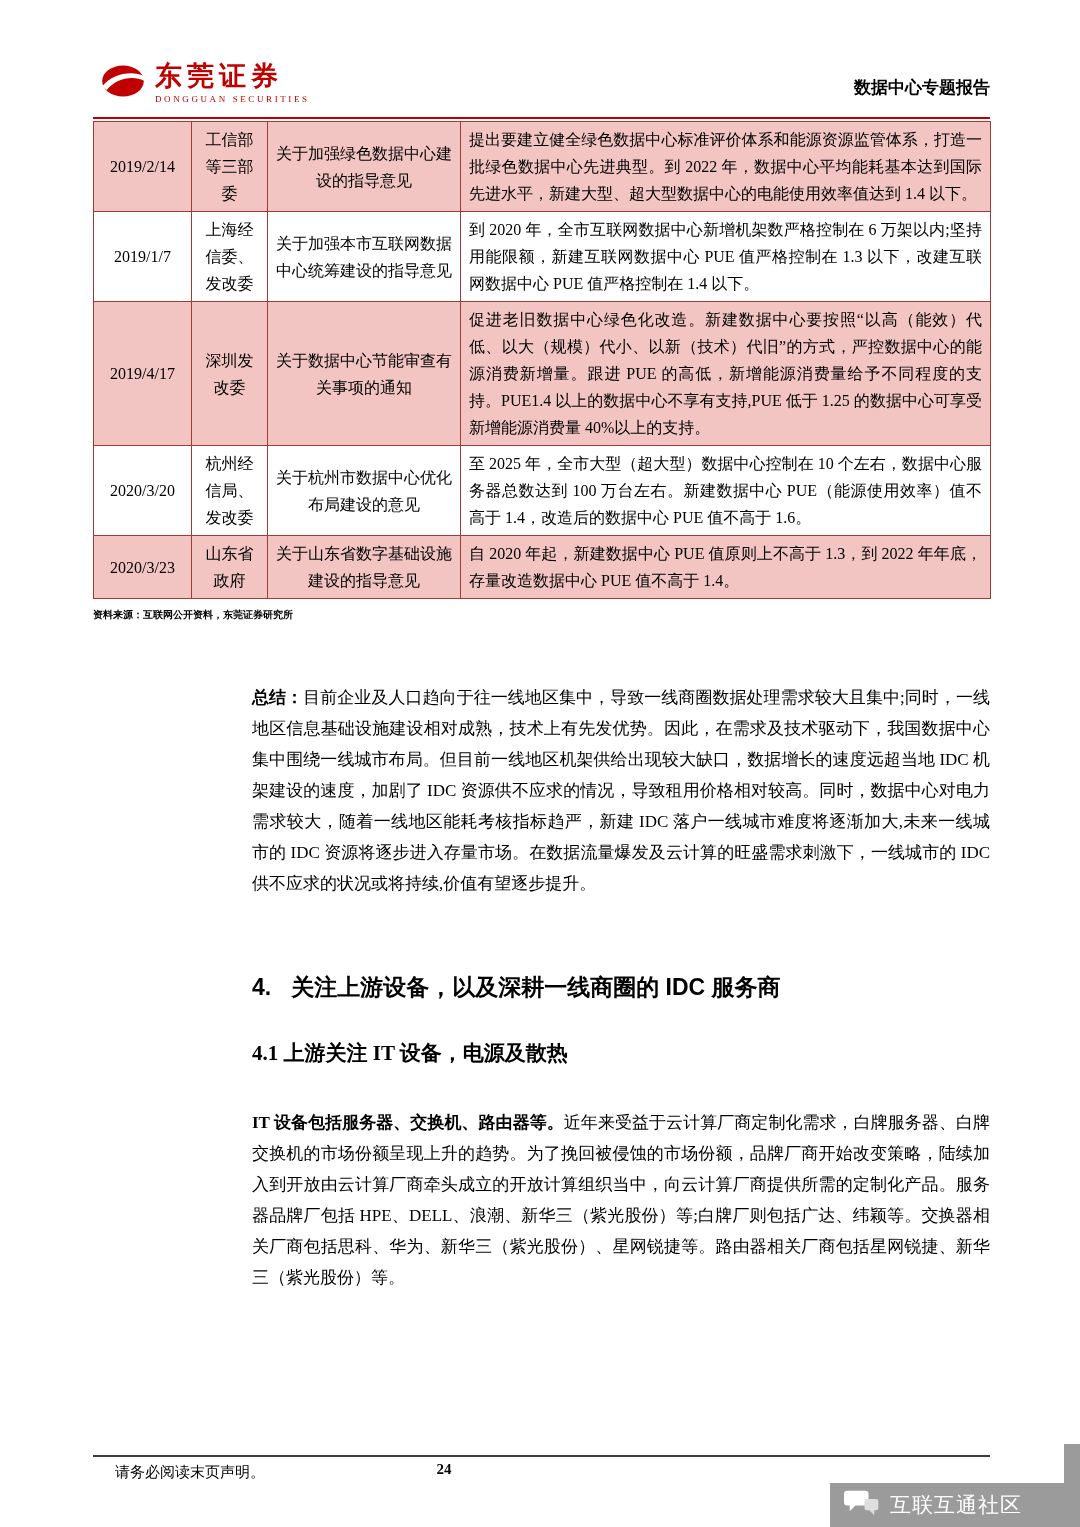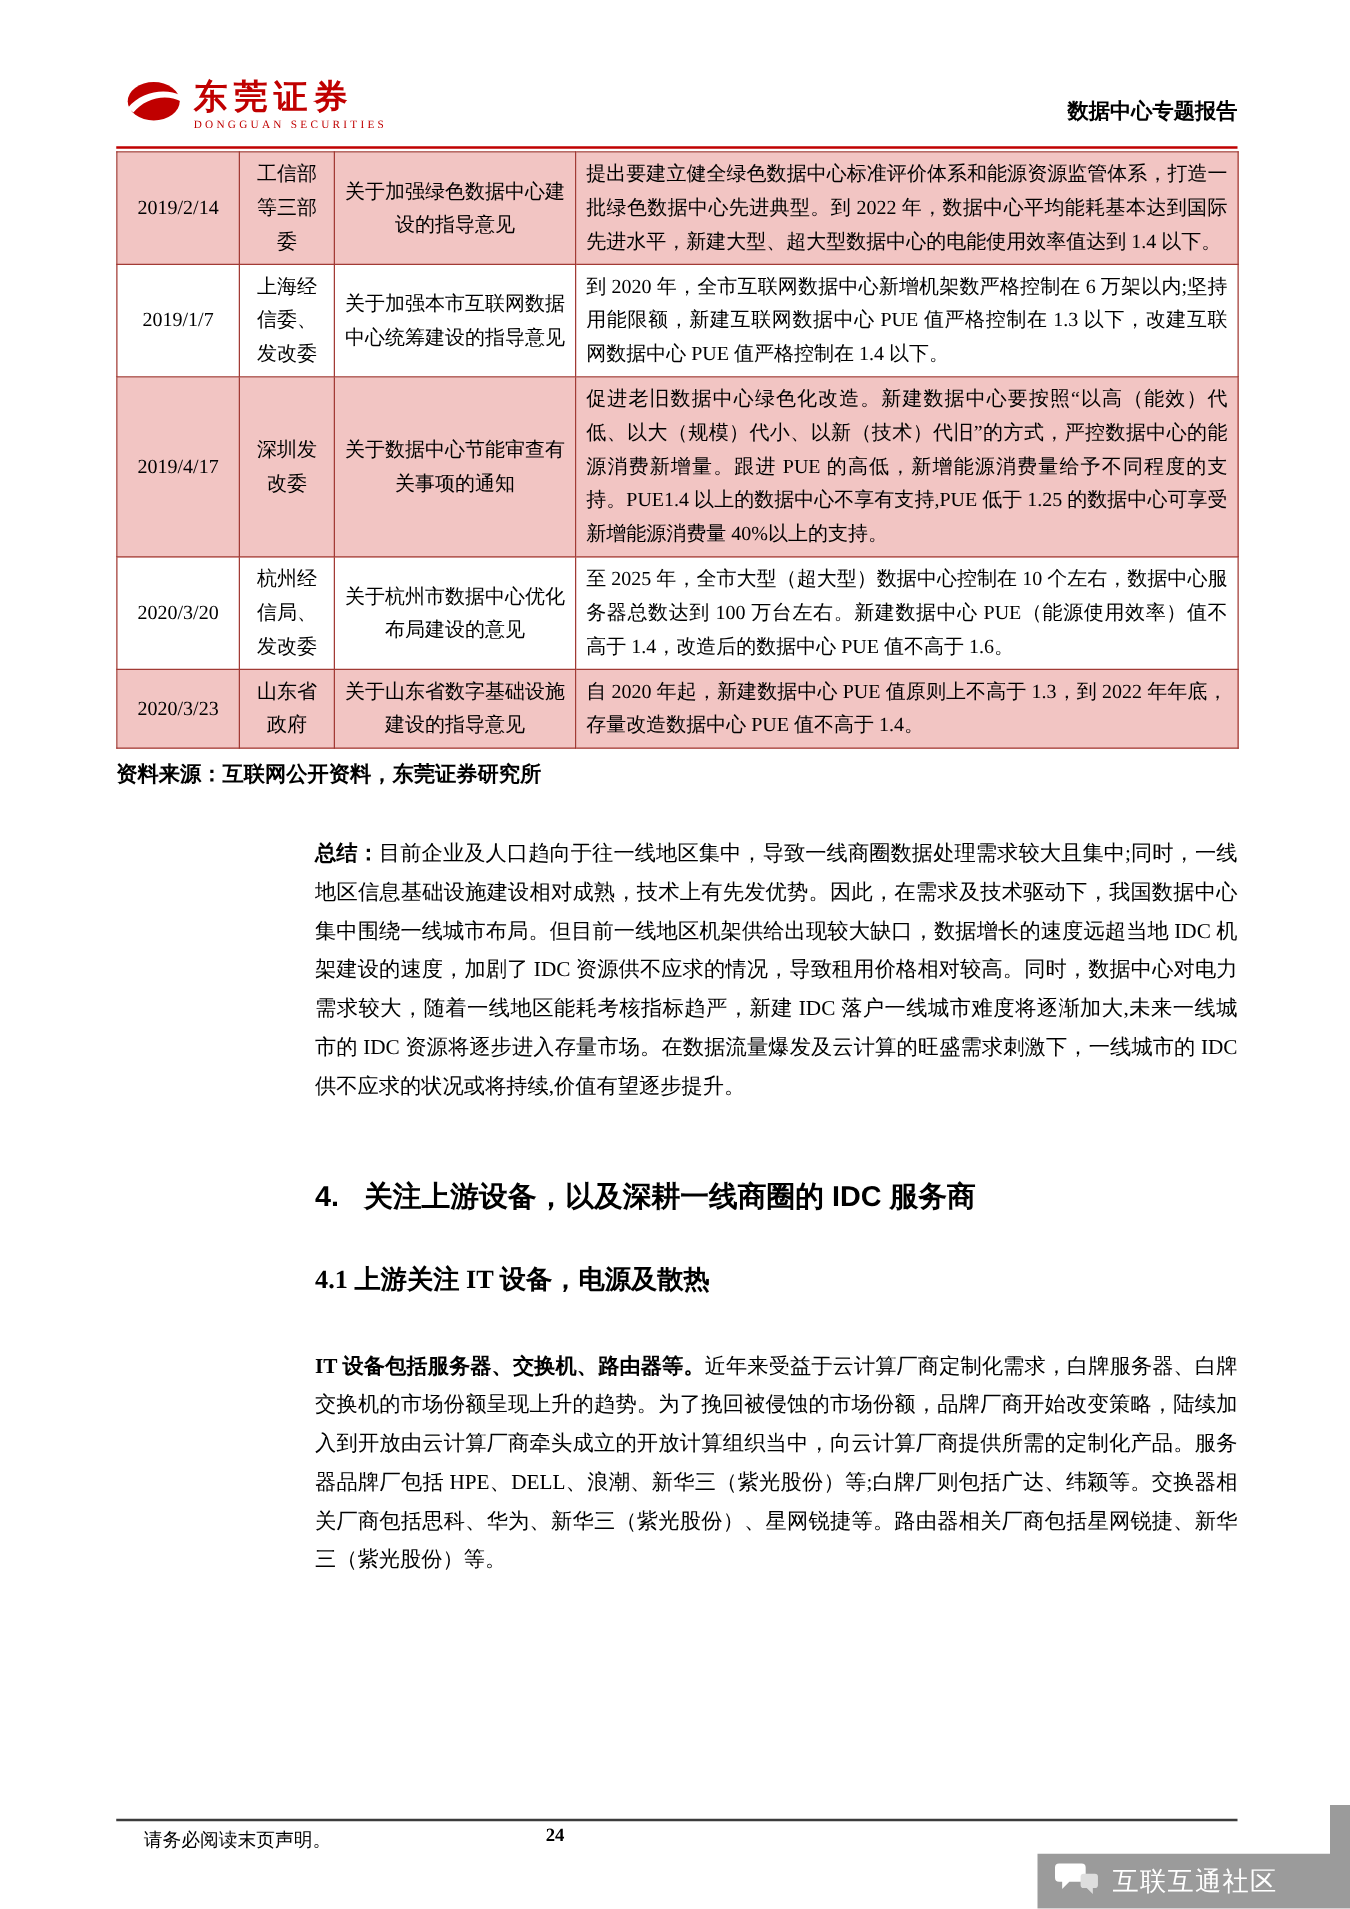--- a/index.html
+++ b/index.html
@@ -20,25 +20,25 @@
   .red-rule { position:absolute; top:117px; left:93px; width:897px; height:2px; background:#c00000; }
   
   .content { position:absolute; top:121px; left:93px; width:897px; }
   table.policy { width:100%; border-collapse:collapse; font-size:16px; table-layout:fixed; }
   table.policy td { border:1px solid #a23b35; vertical-align:middle; line-height:27px; padding:4px 8px; }
   td.c-date    { width:98px;  text-align:center; }
   td.c-agency  { width:76px;  text-align:center; }
   td.c-policy  { width:193px; text-align:center; }
   td.c-content { width:530px; text-align:justify; padding:4px 12px; }
   tr.hl { background:#f2c5c3; }
-  .source { margin-top:9px; font-size:17px; font-weight:bold;
+  .source { margin-top:9px; font-size:10px; font-weight:bold;
             font-family:"Liberation Sans","DejaVu Sans",sans-serif; }
   .body-col { margin-left:159px; width:738px; }
-  .summary { margin-top:36px; font-size:17px; line-height:31px; text-align:justify; }
-  h2.sec { margin-top:58px; font-size:23px; font-weight:bold;
+  .summary { margin-top:60px; font-size:17px; line-height:31px; text-align:justify; }
+  h2.sec { margin-top:73px; font-size:23px; font-weight:bold;
            font-family:"Liberation Sans","DejaVu Sans",sans-serif; }
   h2.sec .num { margin-right:20px; }
   h3.subsec { margin-top:36px; font-size:21px; font-weight:bold; }
   .para { margin-top:40px; font-size:17px; line-height:31px; text-align:justify; }
   
   .footer-rule { position:absolute; top:1455px; left:93px; width:897px; height:2px; background:#3c3c3c; }
   .footer-disclaimer { position:absolute; top:1463px; left:115px; font-size:15px; }
   .footer-page { position:absolute; top:1461px; left:0; width:888px; text-align:center;
                  font-size:15px; font-weight:bold; }
   .watermark { position:absolute; left:830px; top:1483px; width:250px; height:44px;

